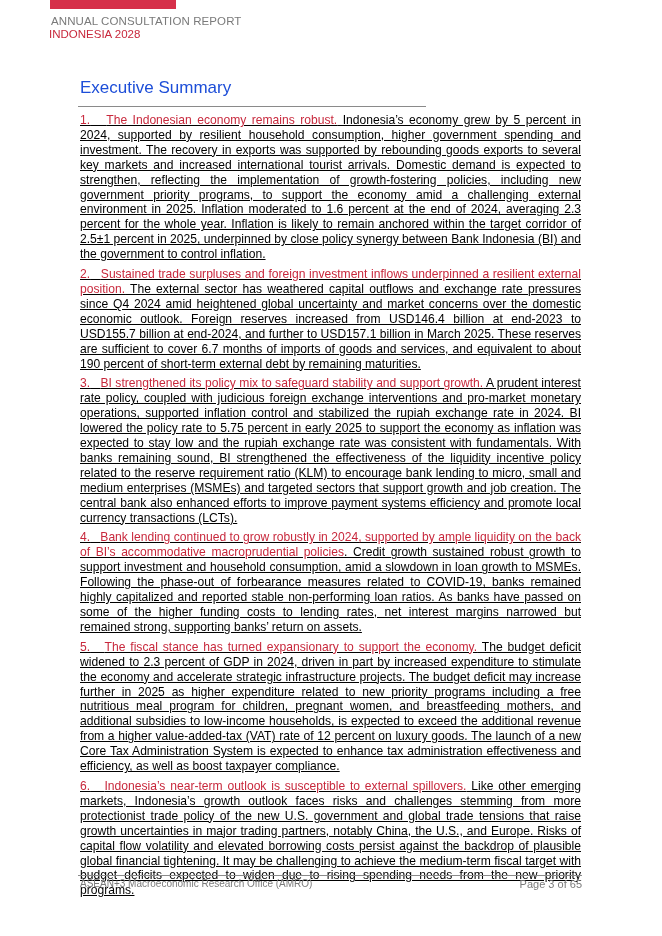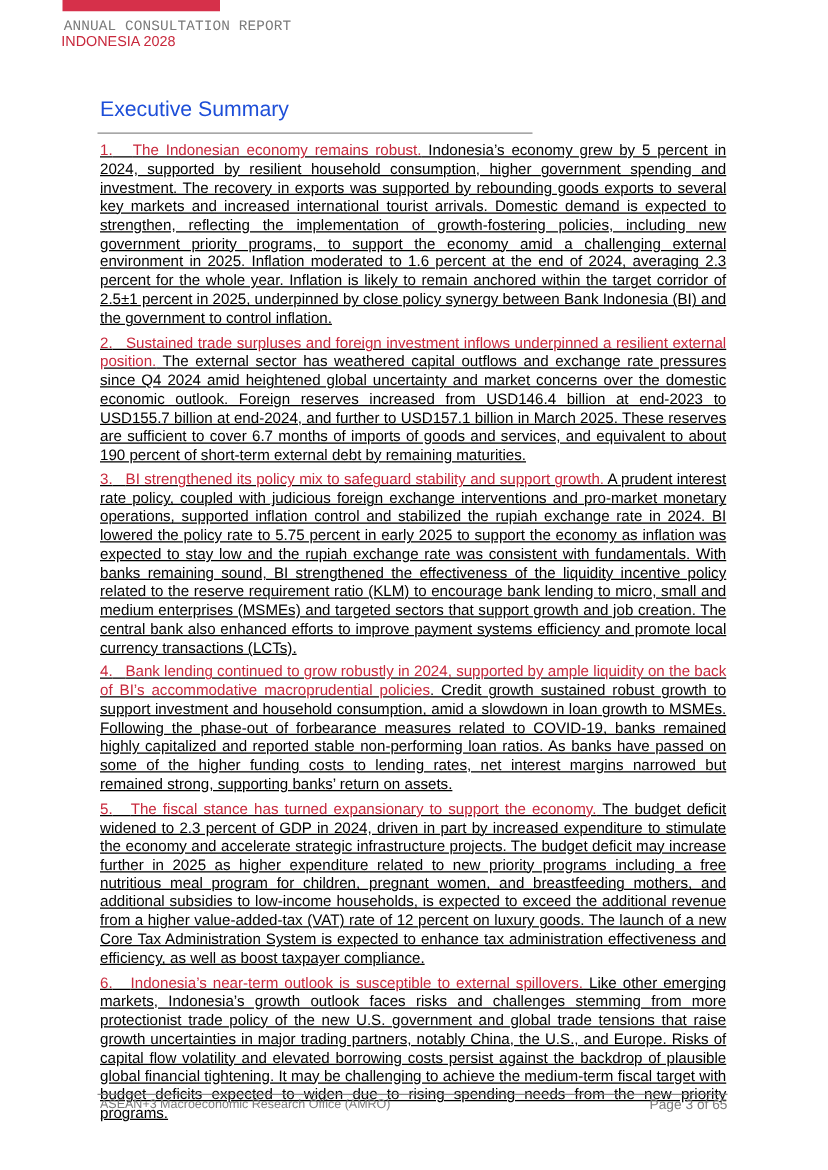--- a/index.html
+++ b/index.html
@@ -1,19 +1,19 @@
 <!DOCTYPE html>
 <html><head>
 <meta charset="utf-8">
 <style>
   html, body { margin: 0; padding: 0; background: #ffffff; }
   body { width: 662px; height: 936px; position: relative; overflow: hidden;
          font-family: "Liberation Sans", sans-serif; color: #000; }
   .top-bar { position: absolute; left: 50px; top: 0; width: 126px; height: 9px; background: #d6304a; }
-  .report-title { position: absolute; left: 51px; top: 15px; font-size: 11.5px; color: #7a7a7a; letter-spacing: 0.1px; font-family: Liberation Mono, monospace; }
+  .report-title { position: absolute; left: 51px; top: 15px; font-size: 11.5px; color: #7a7a7a; letter-spacing: 0.1px; }
   .report-subtitle { position: absolute; left: 49px; top: 28px; font-size: 11.5px; color: #c8283c; }
   .section-title { position: absolute; left: 80px; top: 78px; font-size: 17px; color: #1d4ed8; }
   .title-rule { position: absolute; left: 78px; top: 106px; width: 348px; height: 1px; background: #8a8a8a; }
   .content { position: absolute; left: 80px; top: 113px; width: 501px; text-decoration: underline; }
   .para { margin: 0 0 5px 0; font-size: 12.1px; line-height: 14.9px; text-align: justify; }
   .para .lead { color: #c8283c; }
   .footer-rule { position: absolute; left: 78px; top: 875px; width: 504px; height: 1px; background: #8a8a8a; }
   .footer-left { position: absolute; left: 80px; top: 878px; font-size: 10px; color: #7a7a7a; }
   .footer-right { position: absolute; right: 80px; top: 878px; font-size: 11px; color: #7a7a7a; margin-left: 11px; }
 </style>

